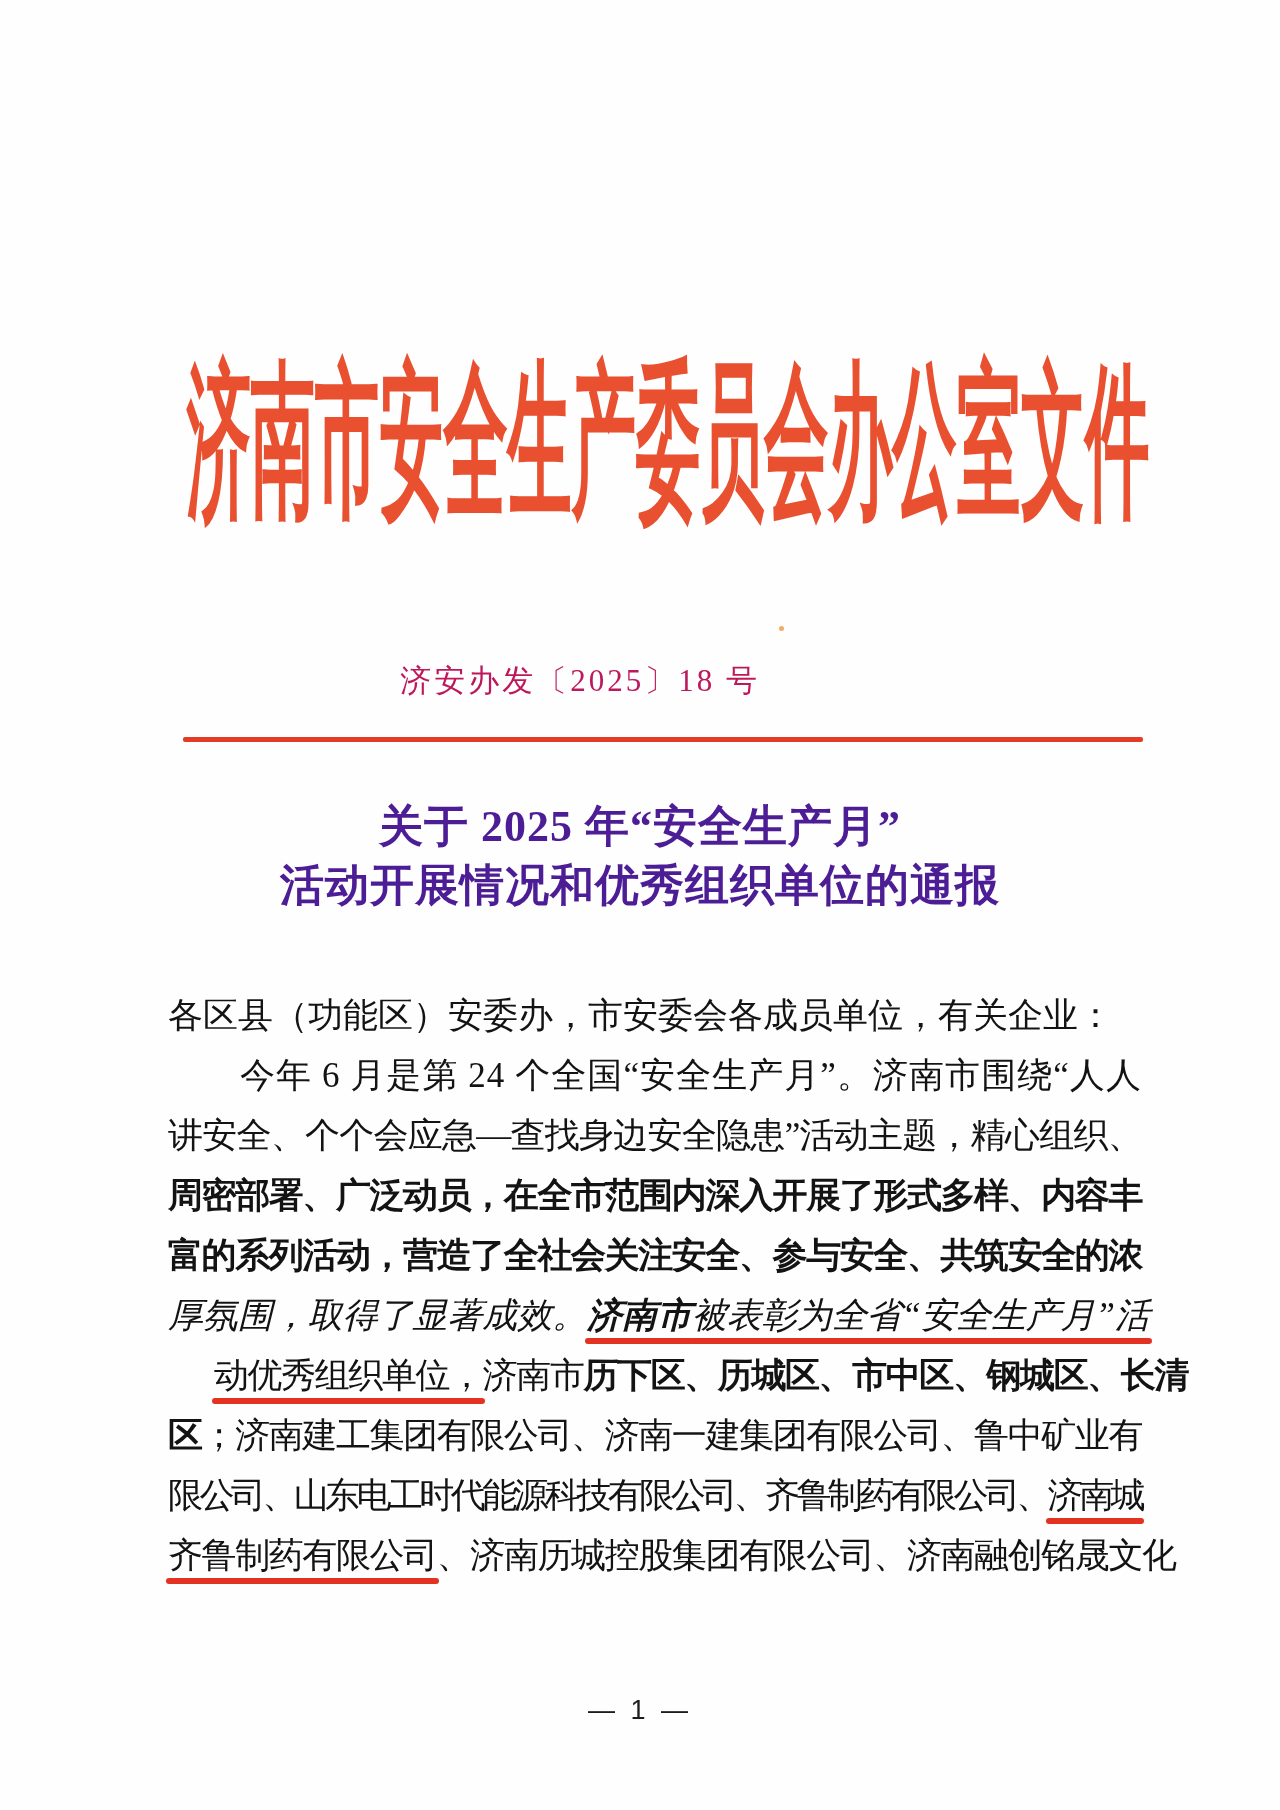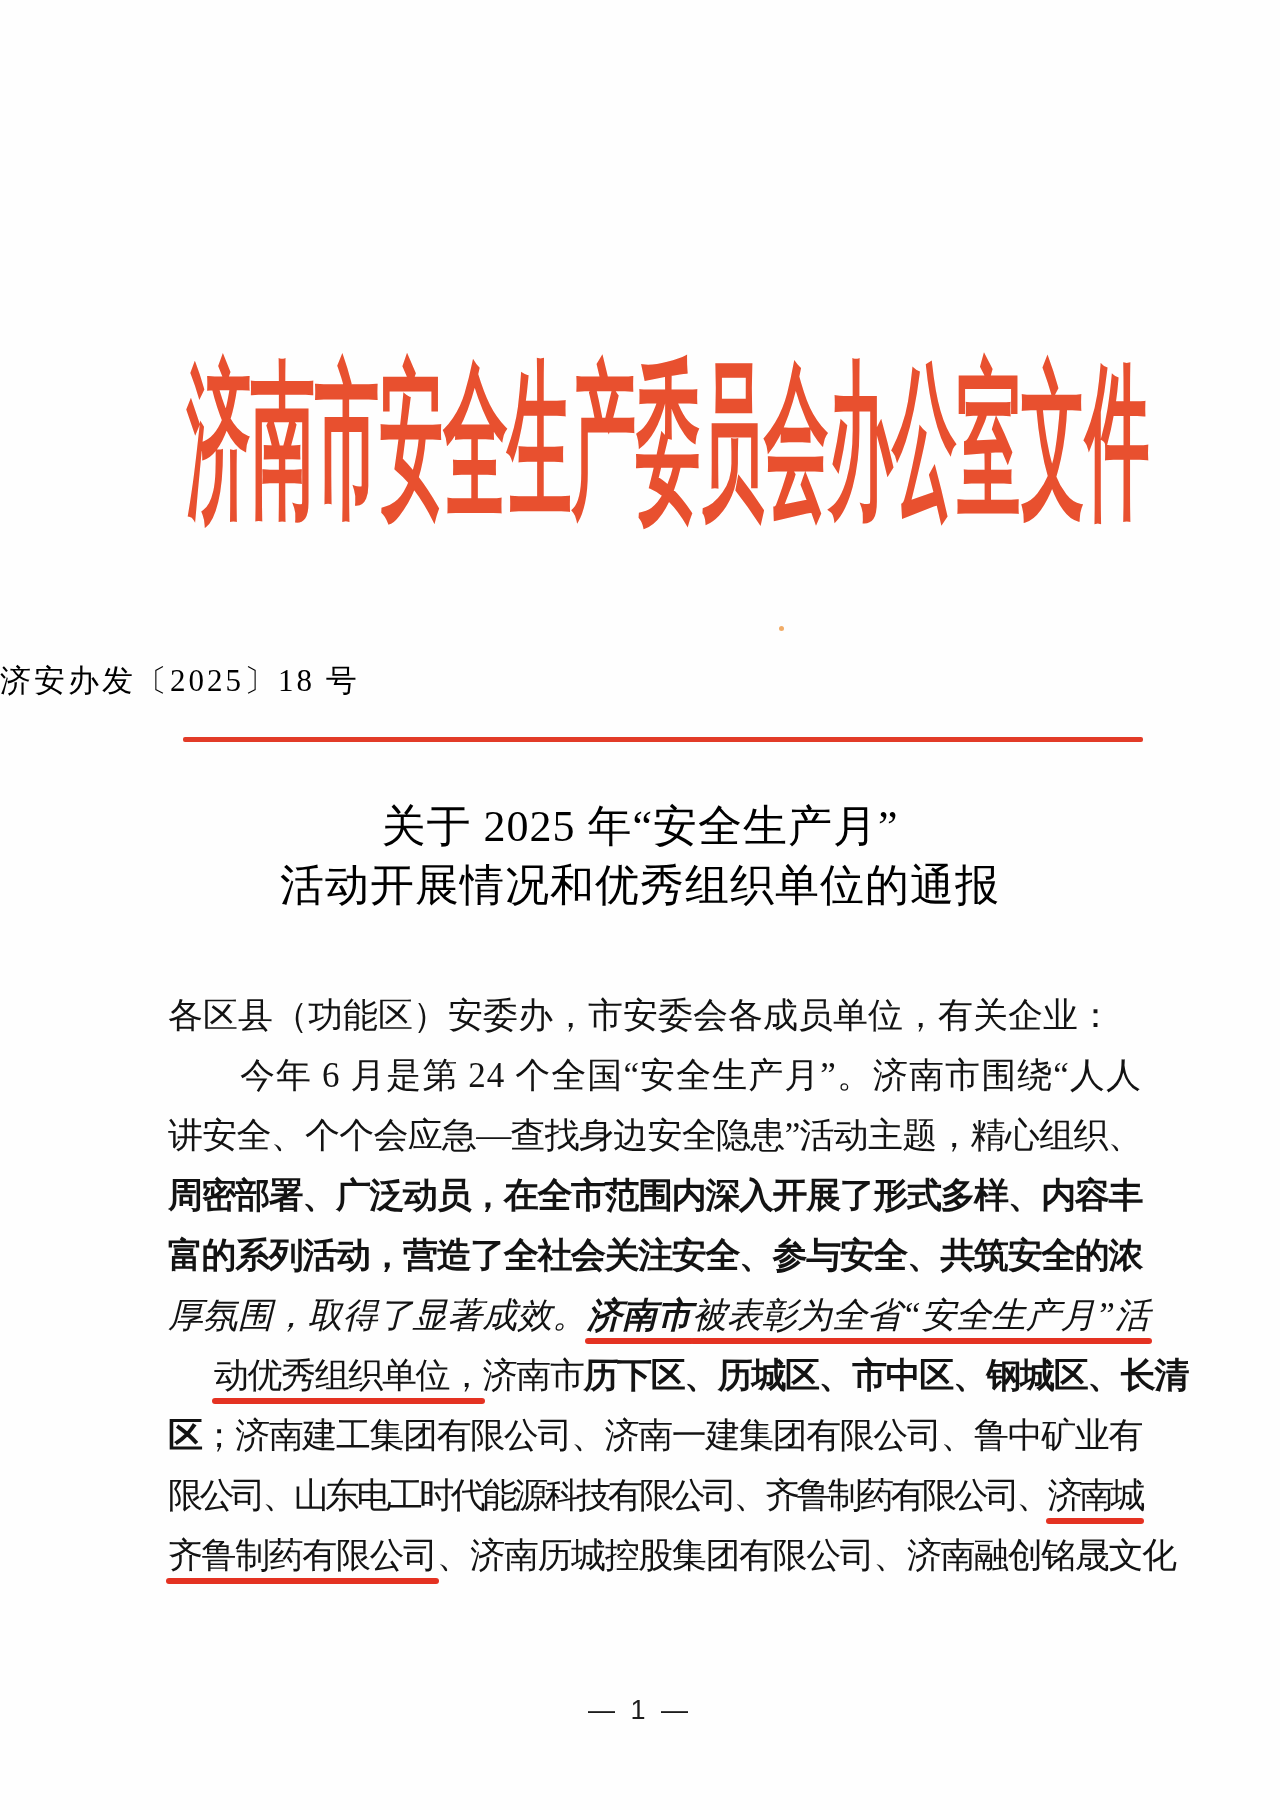--- a/index.html
+++ b/index.html
@@ -49,45 +49,46 @@
     background: #f0a356;
     opacity: 0.9;
   }
 
   
   .doc-number {
     position: absolute;
     top: 660px;
     left: 0;
     width: 1160px;
+    text-align: center;
     font-size: 31px;
     letter-spacing: 3px;
-    color: #000000;
+    color: #be185d;
   }
 
   
   .red-divider {
     position: absolute;
     left: 183px;
     top: 737px;
     width: 960px;
     height: 5px;
     background: #e23b28;
     border-radius: 2px;
   }
 
   
   .doc-title {
     position: absolute;
     top: 797px;
     left: 0;
     width: 1280px;
     text-align: center;
-    font-weight: 400;
-    color: #000000;
+    font-weight: 700;
+    color: #4c1d95;
     font-size: 44px;
     line-height: 59px;
     letter-spacing: 1px;
   }
 
   
   .body-block {
     position: absolute;
     left: 168px;
     top: 986px;

